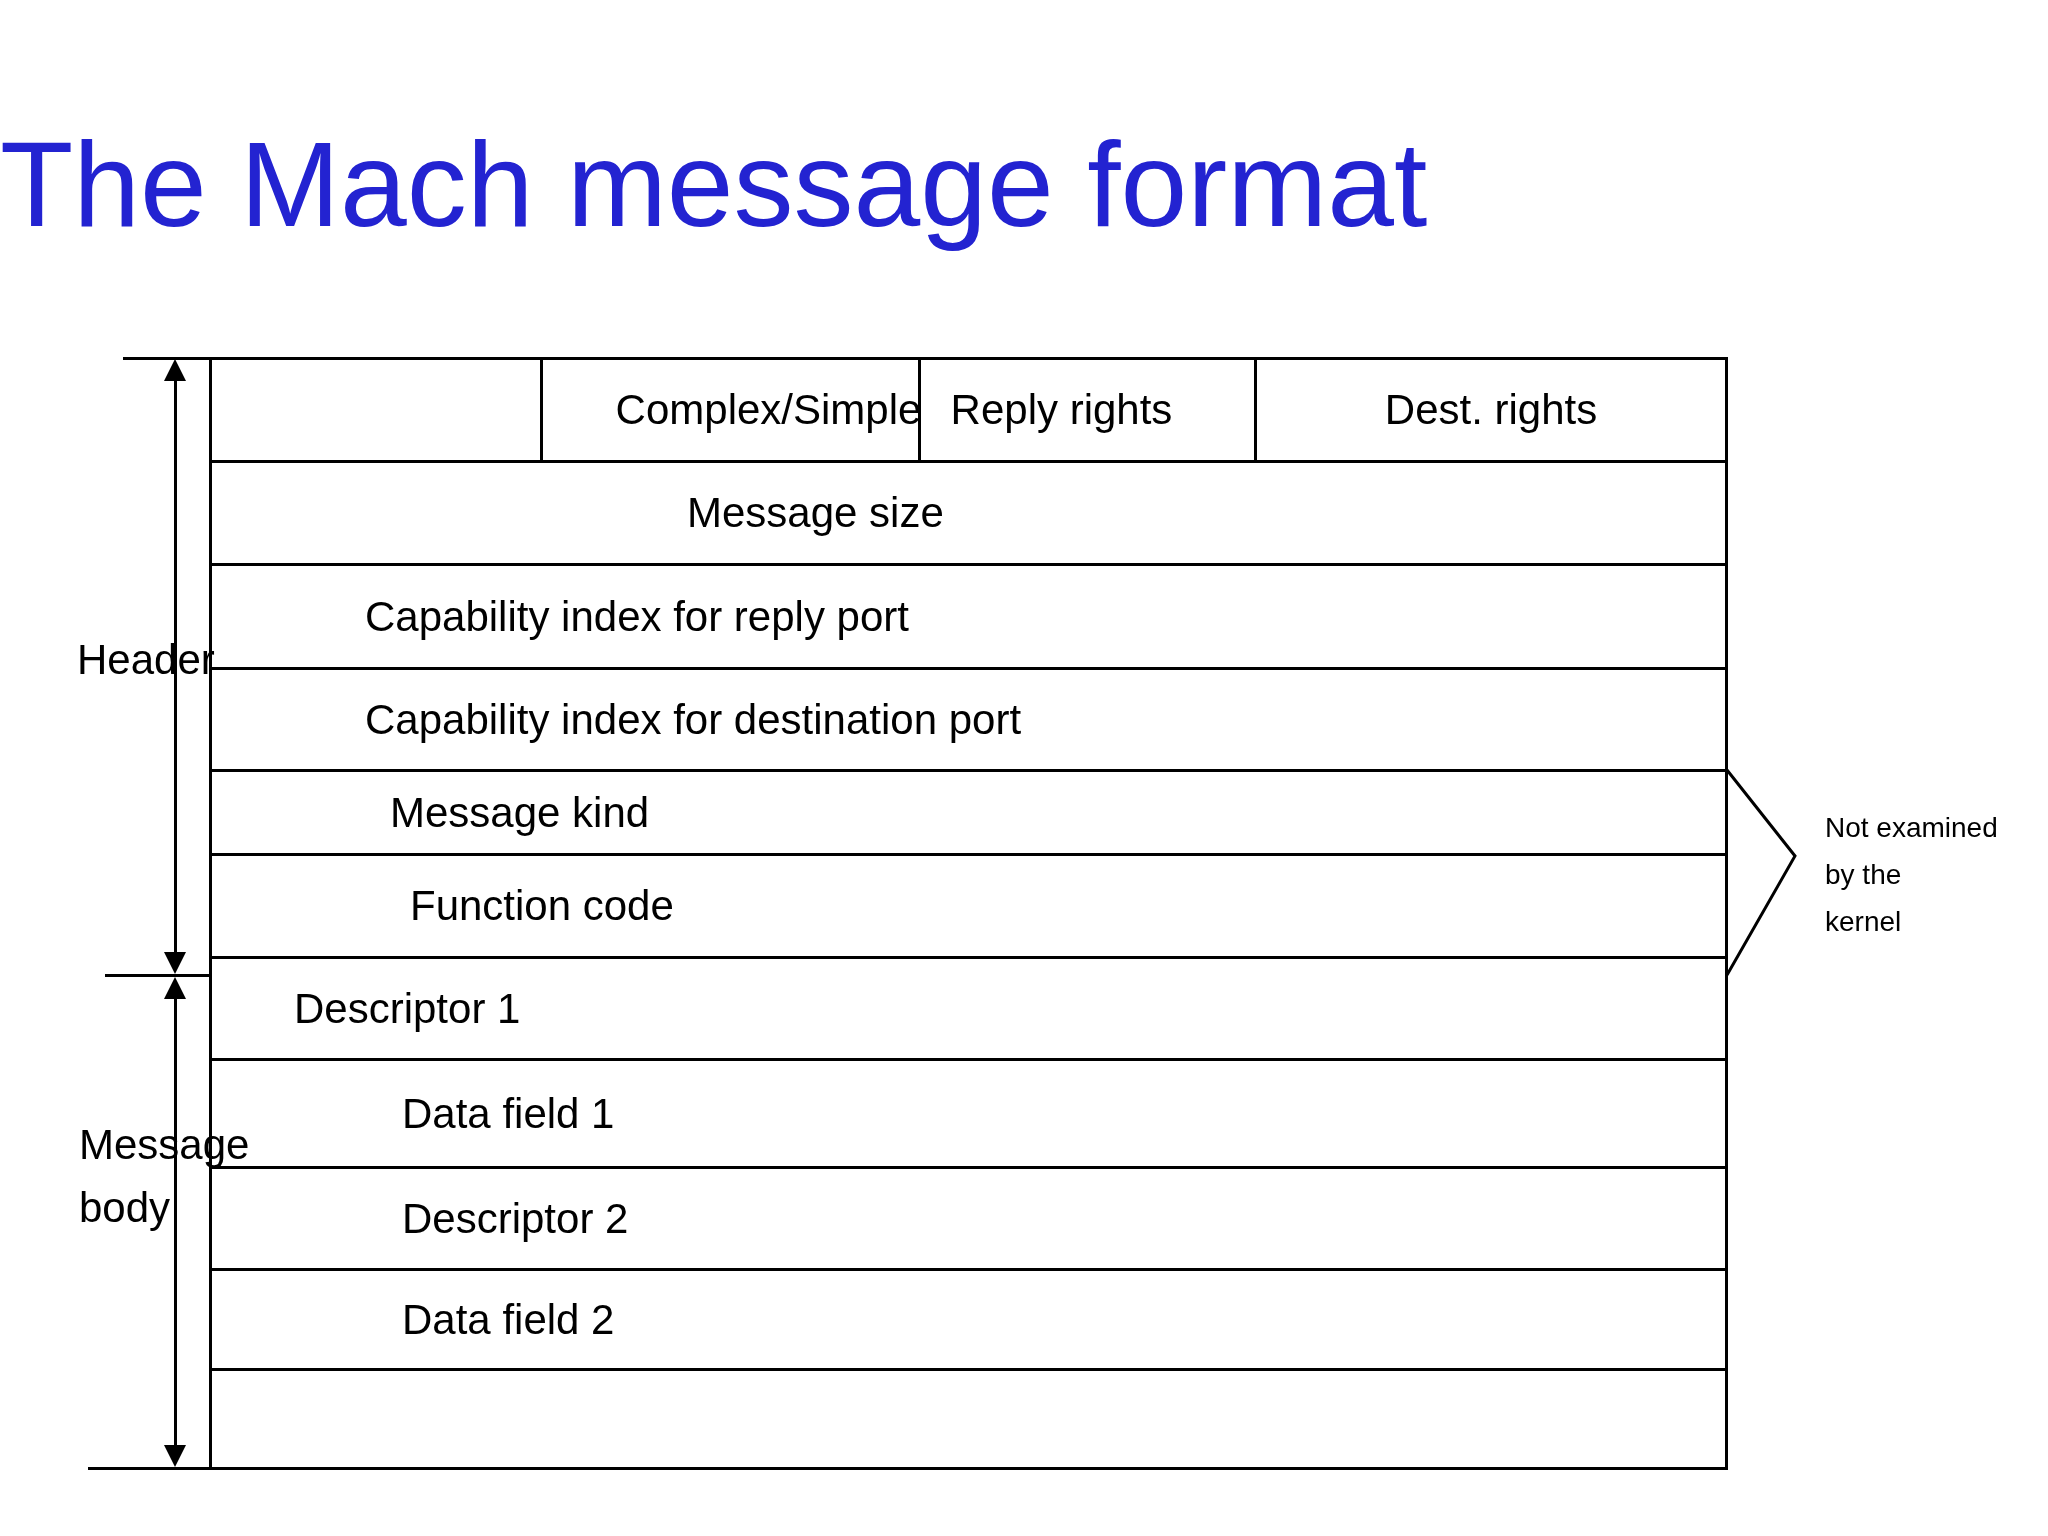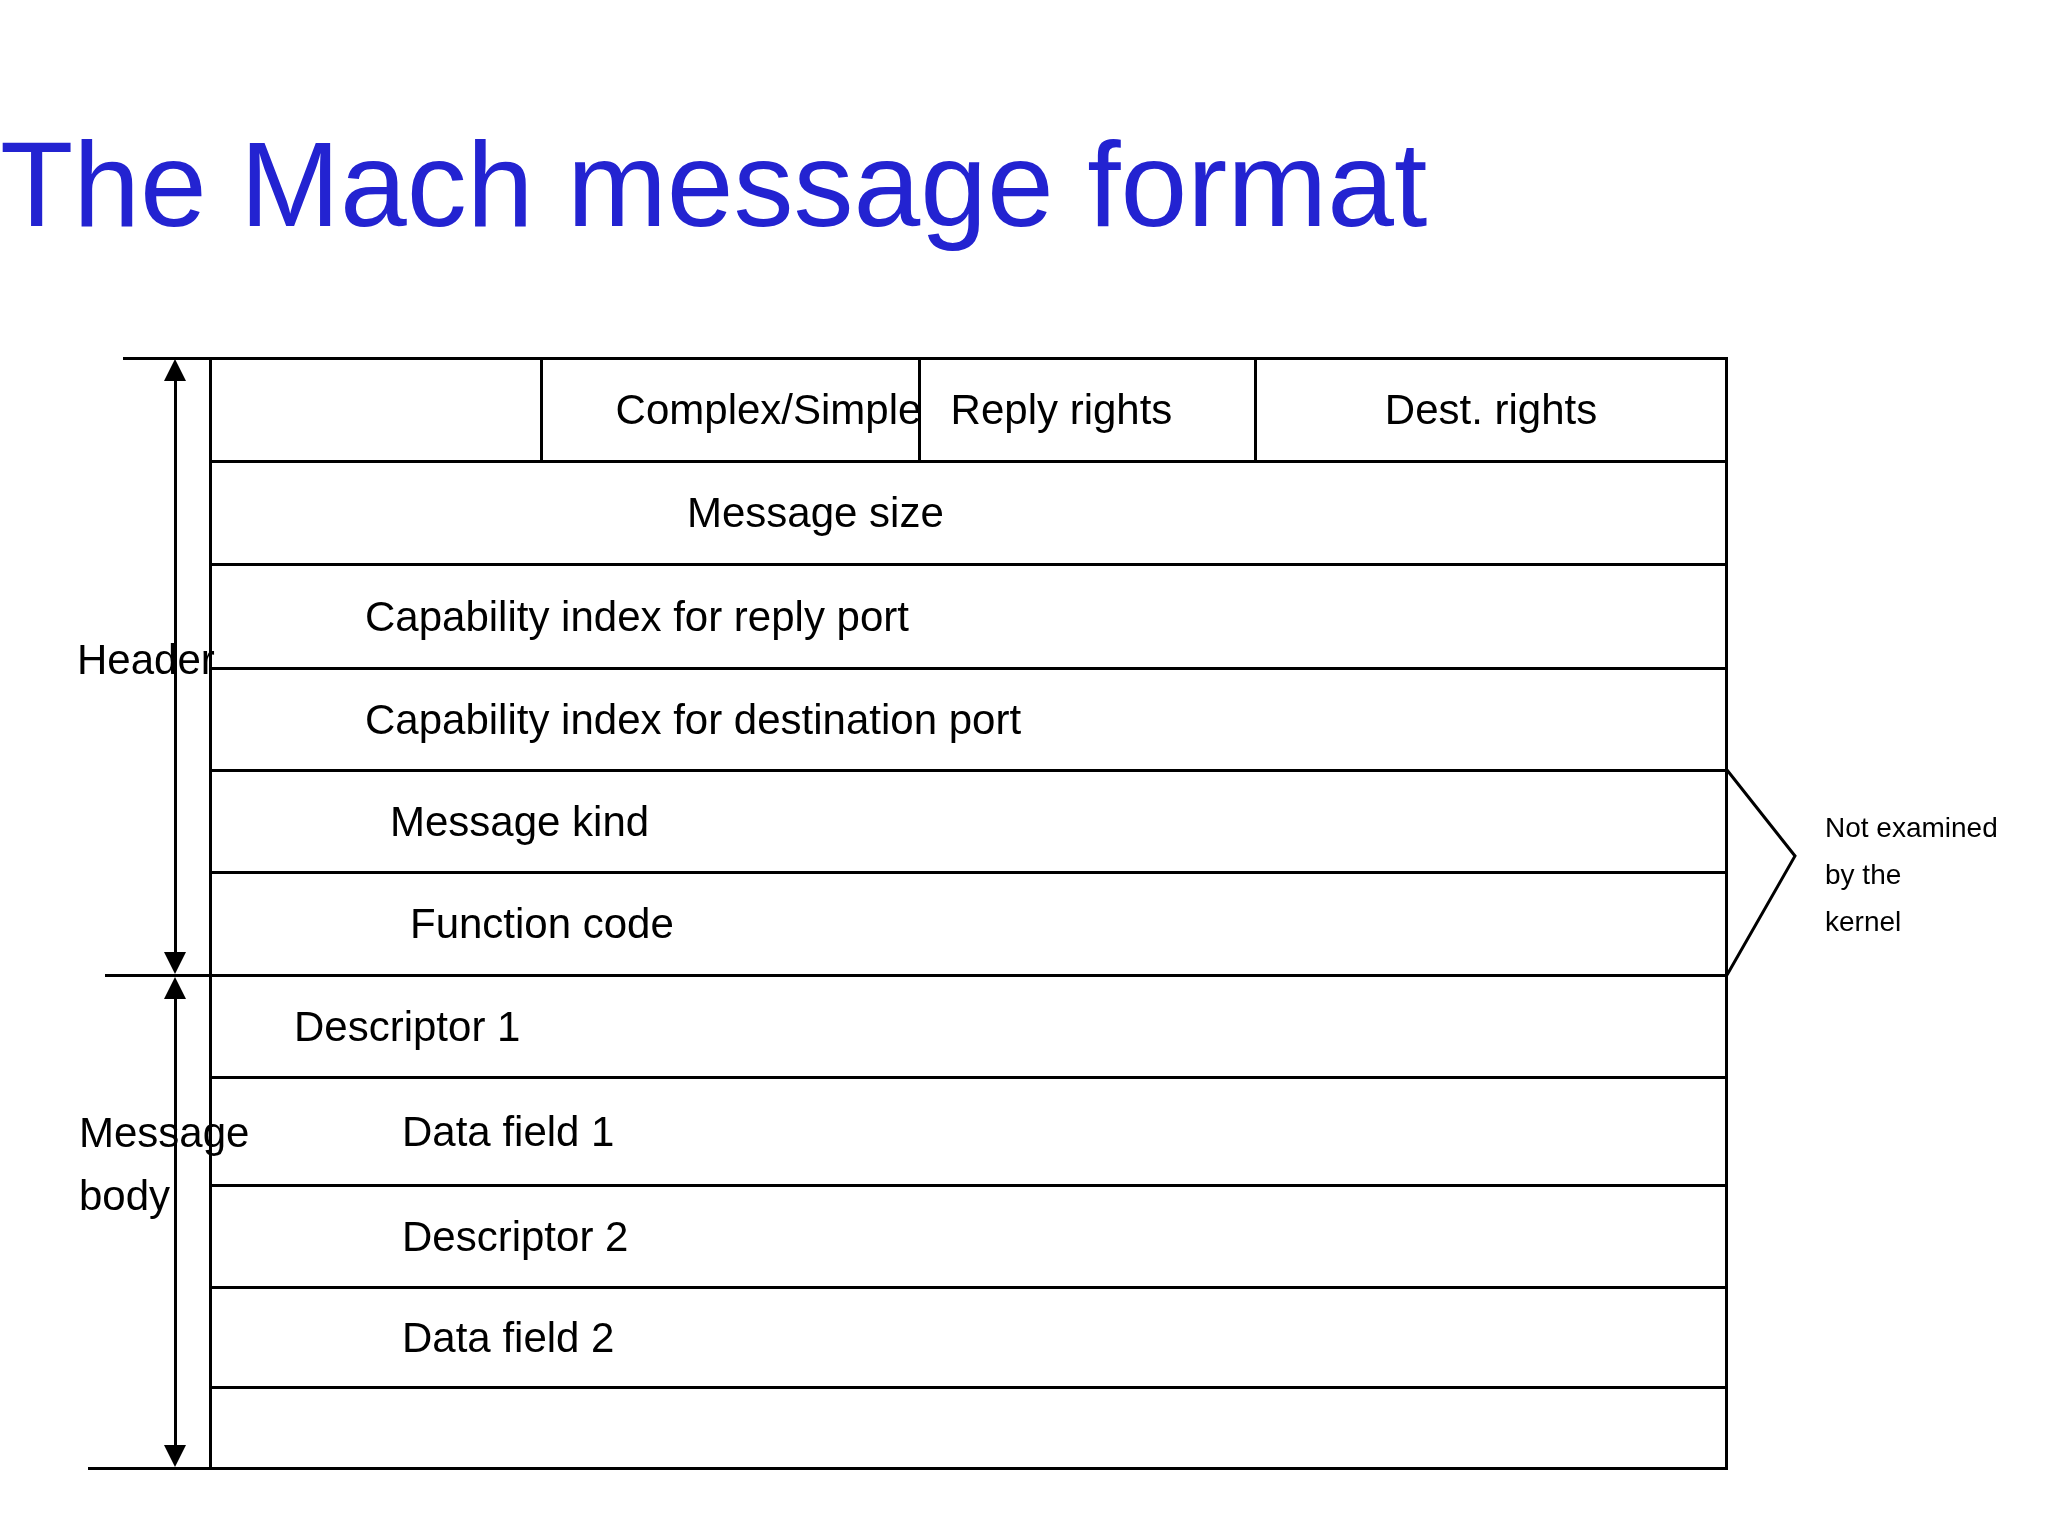--- a/index.html
+++ b/index.html
@@ -56,21 +56,21 @@
   .ah{position:absolute;left:164px;width:0;height:0;
       border-left:11px solid transparent;border-right:11px solid transparent;}
   .ah-up{border-bottom:22px solid #000;}
   .ah-down{border-top:22px solid #000;}
   
   .side-label{
     position:absolute;
     font-size:42px;line-height:52px;
     white-space:nowrap;
   }
-  .body-label{line-height:63px;}
+  .body-label{line-height:63px;margin-top:12px;}
   
   .bracket-svg{position:absolute;left:0;top:0;pointer-events:none;}
   .annotation{
     position:absolute;left:1797px;top:804px;
     font-size:28px;line-height:47px;
     white-space:nowrap;
     margin-left:28px;
   }
 </style>
 </head>
@@ -102,21 +102,21 @@
     </div>
 
     <div class="t-row" style="height:104px;">
       <span class="lbl" style="padding-left:153px;">Capability index for reply port</span>
     </div>
 
     <div class="t-row" style="height:102px;">
       <span class="lbl" style="padding-left:153px;">Capability index for destination port</span>
     </div>
 
-    <div class="t-row" style="height:102px;">
+    <div class="t-row" style="height:84px;">
       <span class="lbl" style="padding-left:178px;">Message kind</span>
     </div>
 
     <div class="t-row" style="height:103px;">
       <span class="lbl" style="padding-left:198px;">Function code</span>
     </div>
 
     <div class="t-row" style="height:102px;">
       <span class="lbl" style="padding-left:82px;">Descriptor 1</span>
     </div>

